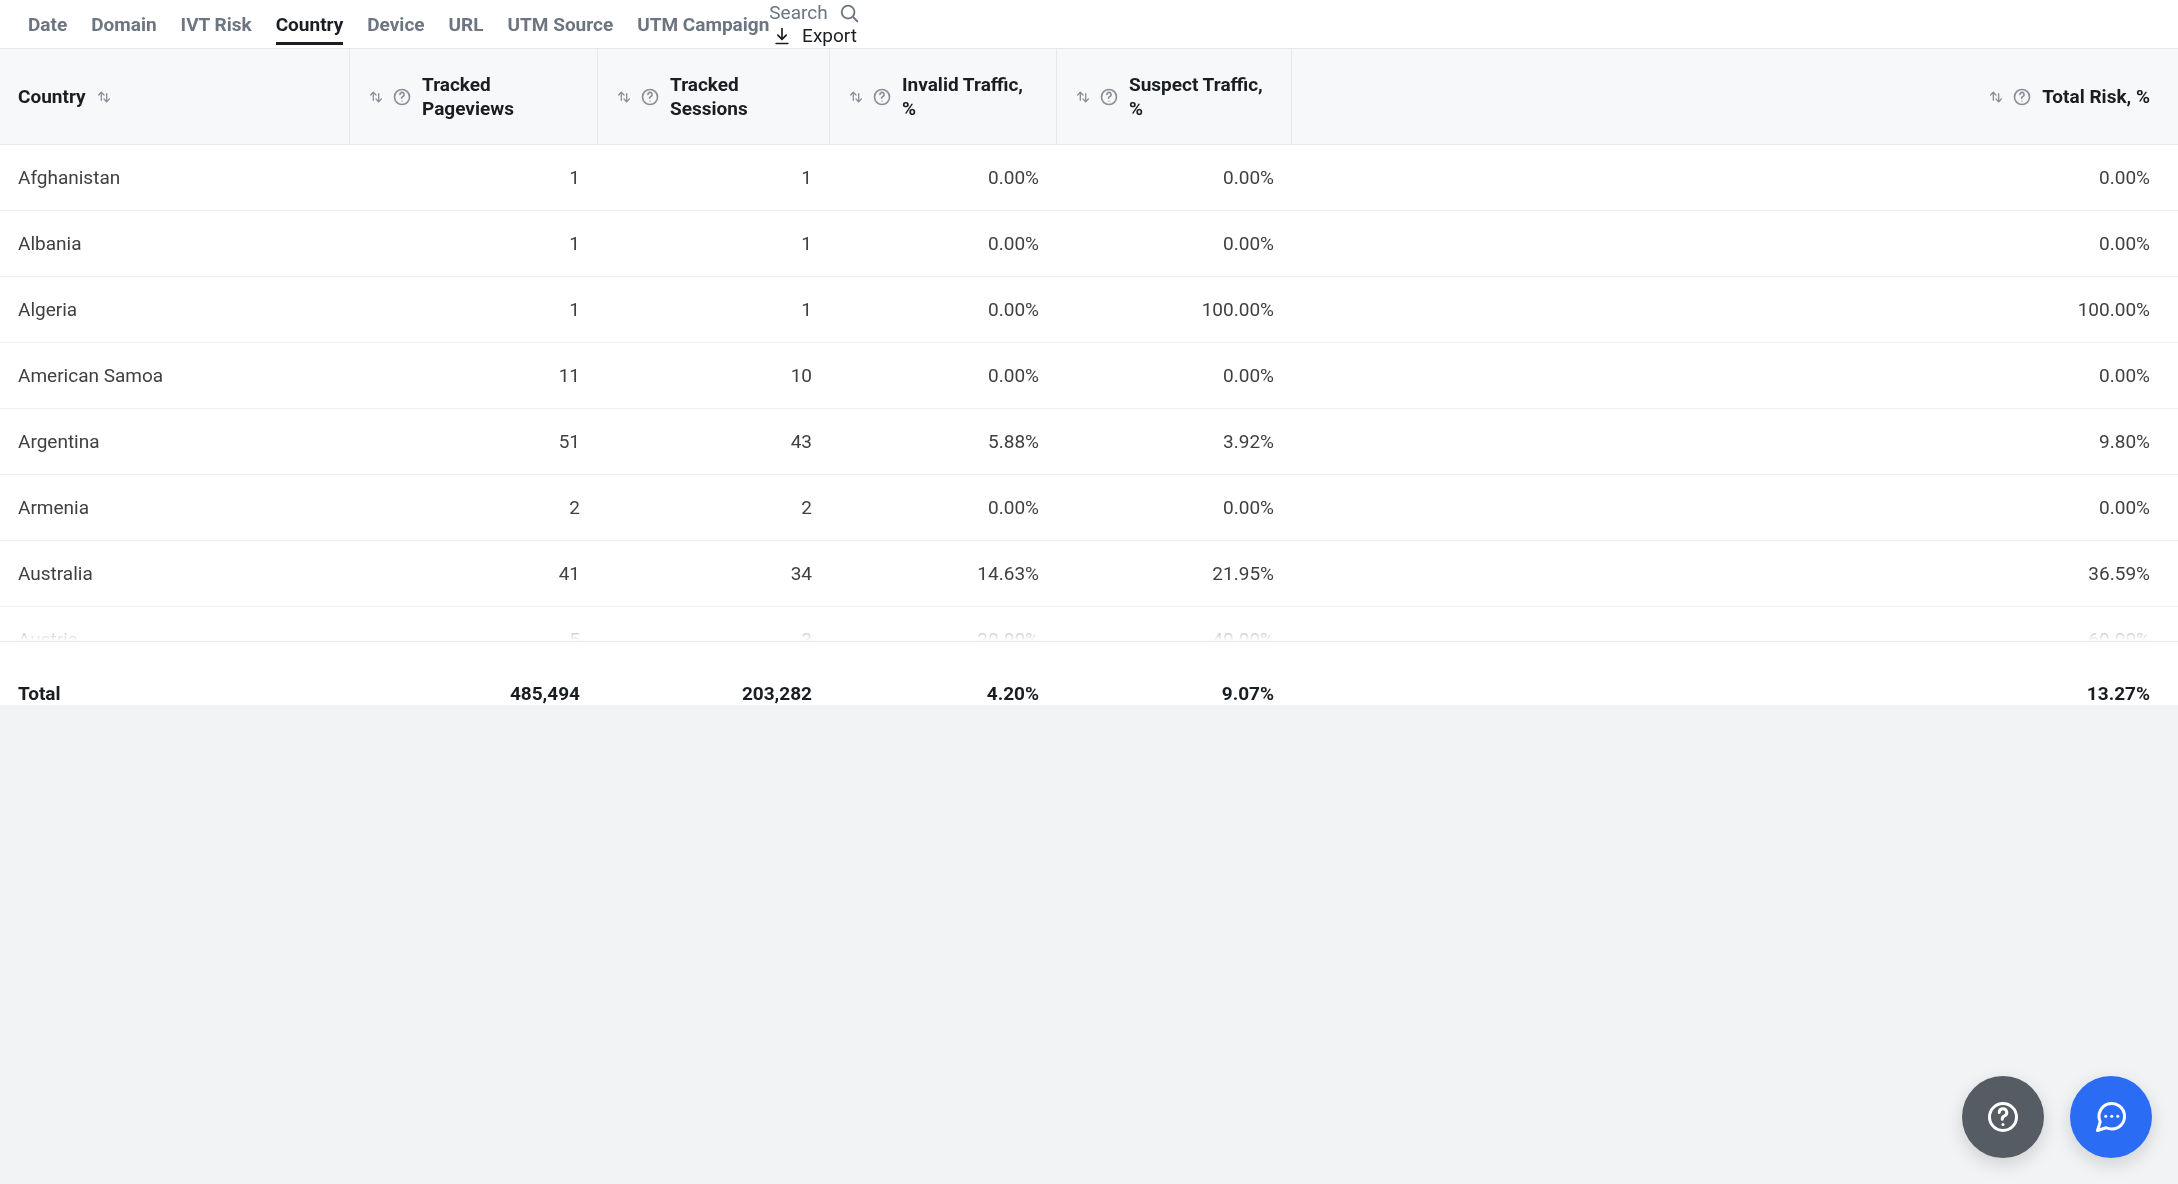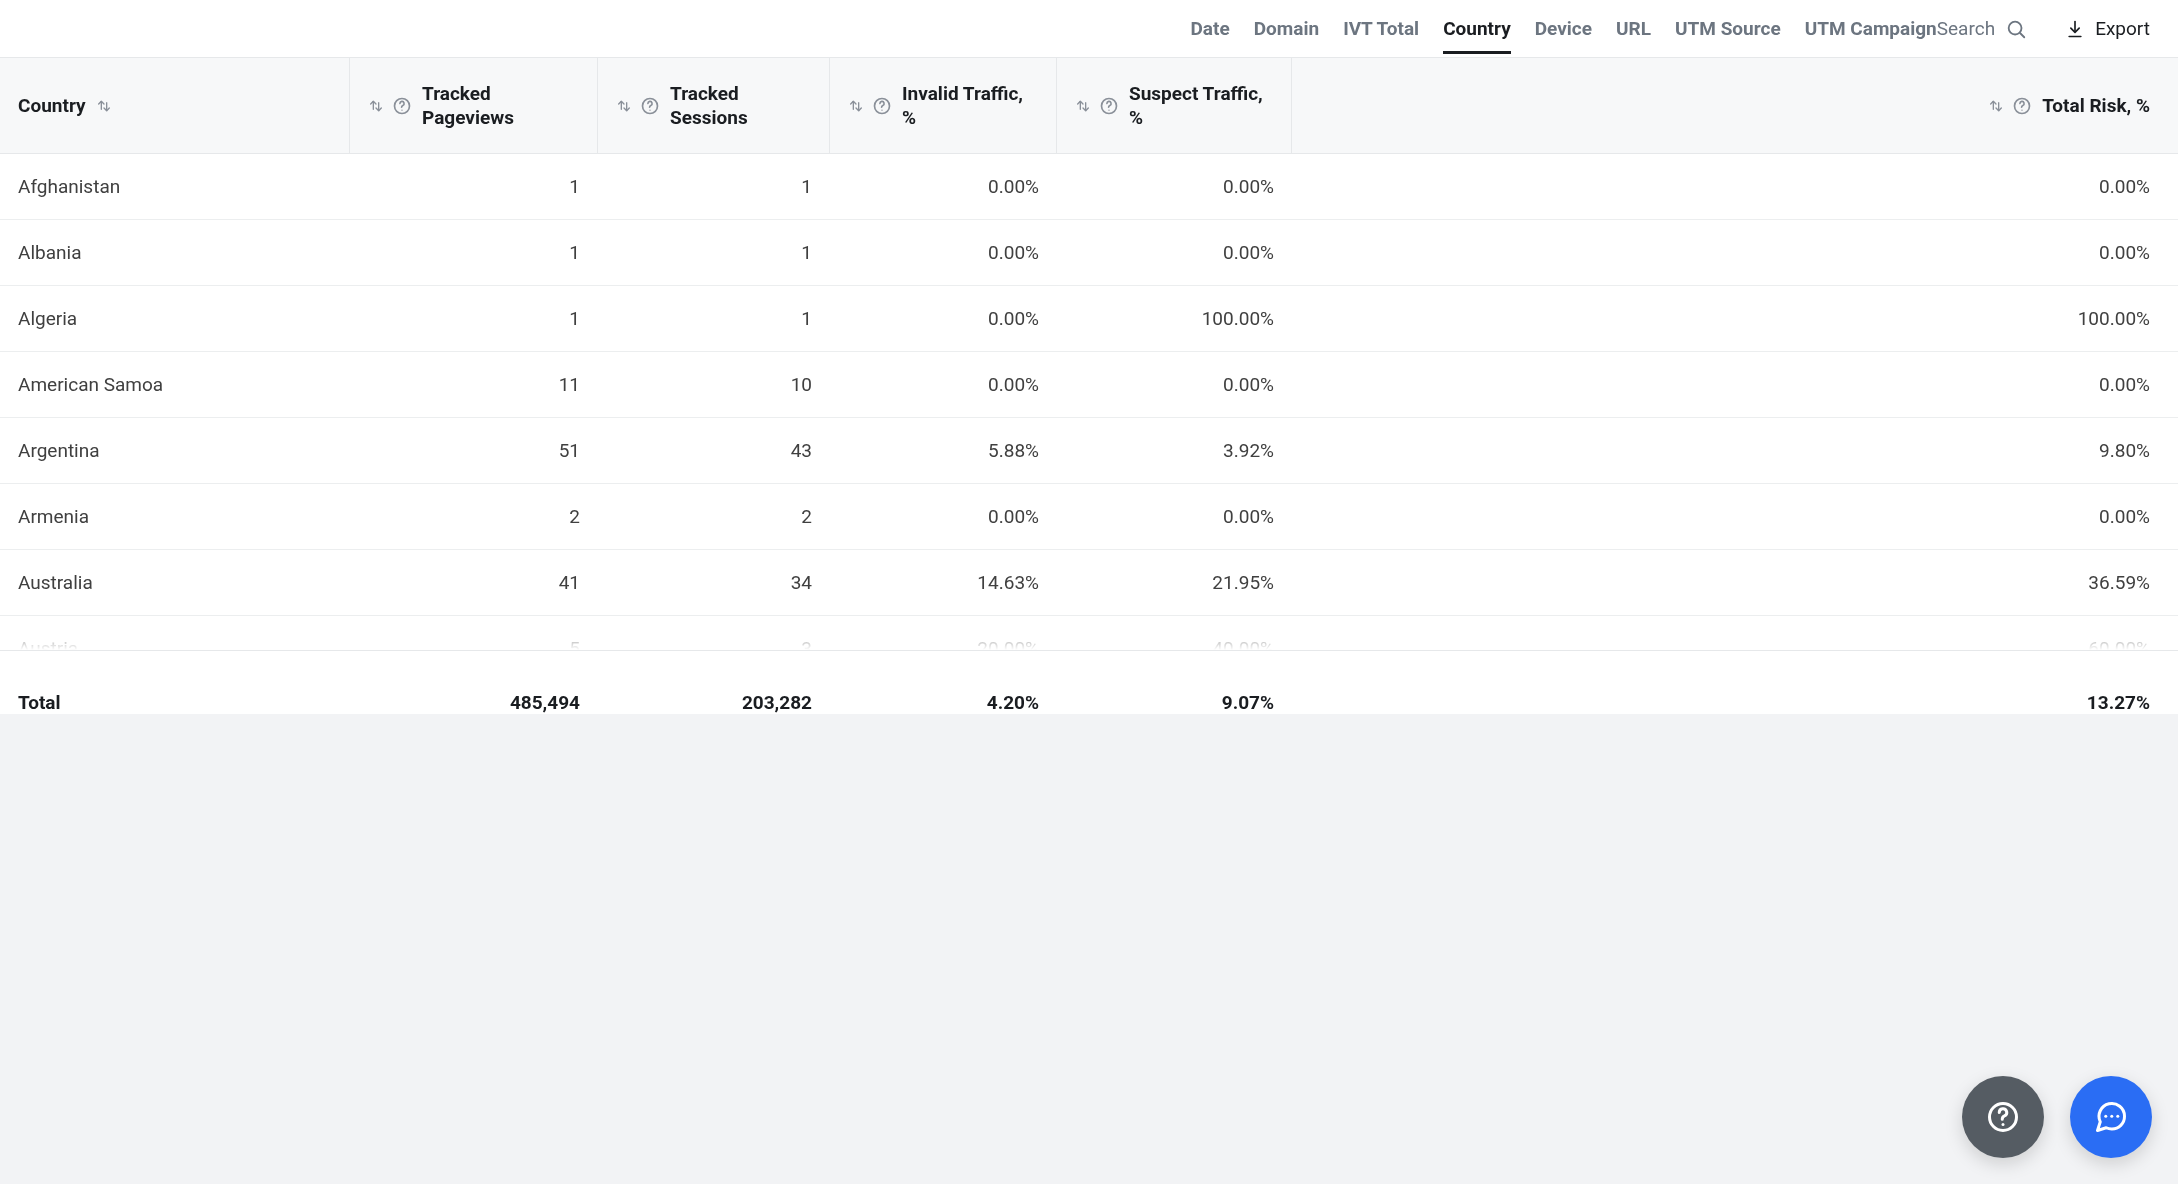--- a/index.html
+++ b/index.html
@@ -11,23 +11,23 @@
     height: 100%;
   }
   body { background: #f2f3f5; }
   .panel {
     background: #fff;
     width: 100%;
   }
   .topbar {
     display: flex;
     align-items: center;
-    justify-content: flex-end;
+    justify-content: flex-start;
     padding: 4px 28px;
-    height: 58px;
+    height: 49px;
     border-bottom: 1px solid #e6e8ea;
   }
   .tabs {
     display: flex;
     gap: 24px;
     height: 100%;
     align-items: center;
   }
   .tab {
     font-size: 19px;
@@ -45,21 +45,21 @@
   .tab.active::after {
     content: "";
     position: absolute;
     left: 0; right: 0; bottom: -1px;
     height: 3px;
     background: #1a1d21;
   }
   .right-actions {
     display: flex;
     align-items: center;
-    gap: 38px;
+    flex-direction: column;
   }
   .search-group, .export-group {
     display: flex;
     align-items: center;
     gap: 10px;
     color: #6c7580;
     cursor: pointer;
     font-size: 19px;
   }
   .export-group { color: #1a1d21; }
@@ -168,21 +168,21 @@
 
   <div class="topbar">
     <div class="tabs" id="tabs-container">
         <div class="tab">
           <span>Date</span>
         </div>
         <div class="tab">
           <span>Domain</span>
         </div>
         <div class="tab">
-          <span>IVT Total</span>
+          <span>IVT Risk</span>
         </div>
         <div class="tab active">
           <span>Country</span>
         </div>
         <div class="tab">
           <span>Device</span>
         </div>
         <div class="tab">
           <span>URL</span>
         </div>

